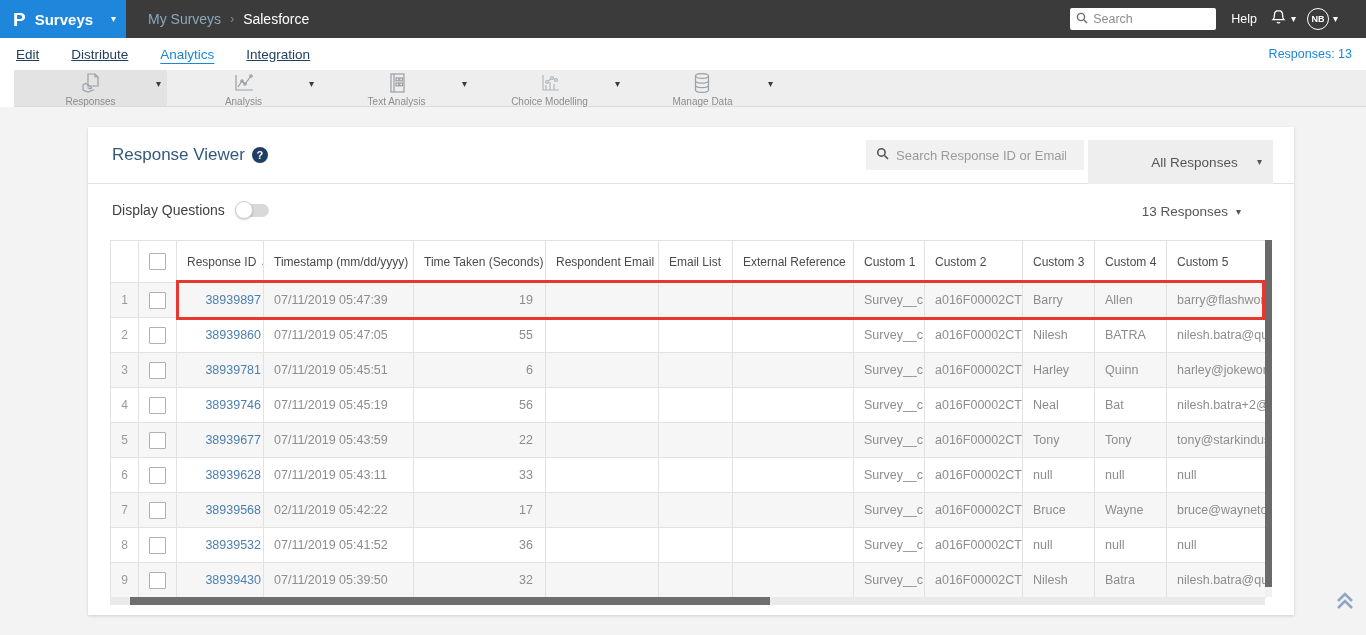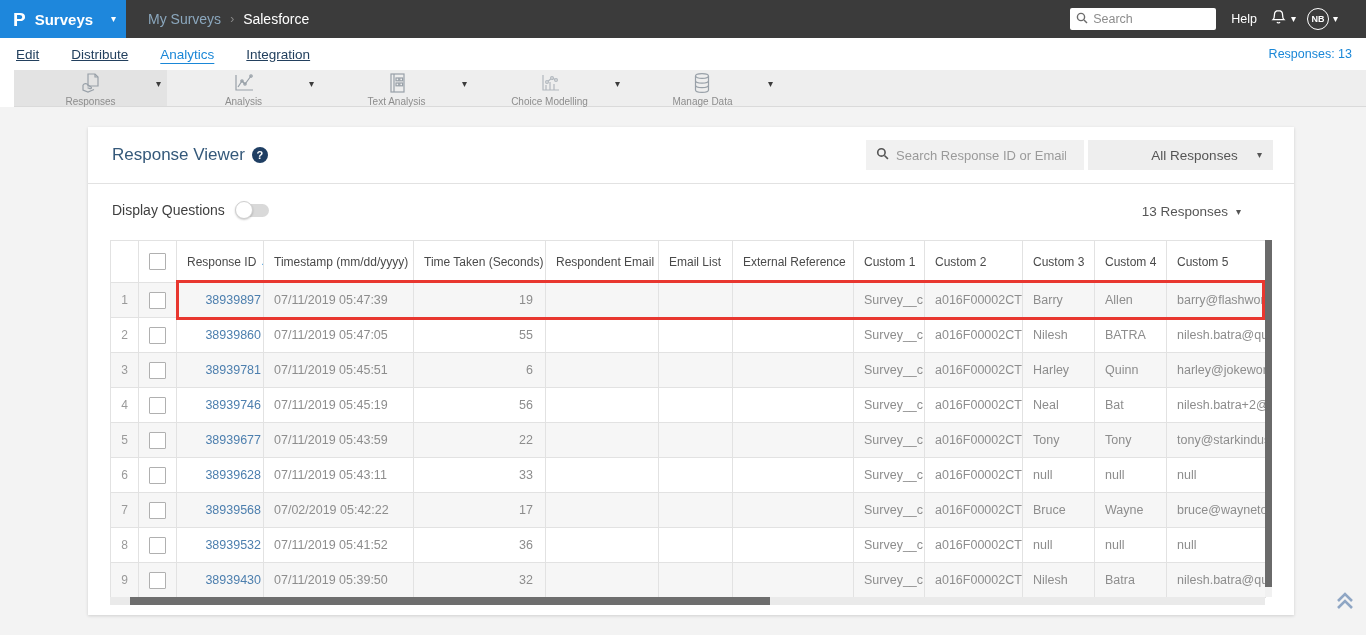--- a/index.html
+++ b/index.html
@@ -55,21 +55,21 @@
   .viewer-title { position:absolute; left:24px; top:18px; font-size:17px; color:#35597a;
                   display:flex; align-items:center; gap:7px; }
   .help-circle { width:16px; height:16px; background:#1f3e63; color:#fff; border-radius:50%;
                  font-size:11px; font-weight:bold; display:inline-flex; align-items:center;
                  justify-content:center; cursor:pointer; }
   .viewer-search { position:absolute; left:778px; top:13px; width:218px; height:30px; background:#f1f1f1;
                    display:flex; align-items:center; padding:0 10px; gap:7px; }
   .viewer-search input { border:none; outline:none; background:transparent; width:170px;
                          font-size:13px; color:#555; font-family:"Liberation Sans",sans-serif; }
   .viewer-search input::placeholder { color:#9a9a9a; }
-  .filter-dd { position:absolute; left:1000px; top:13px; width:185px; height:30px; background:#eeeeee;
+  .filter-dd { position:absolute; left:1000px; top:13px; width:185px; height:44px; background:#eeeeee;
                display:flex; align-items:center; justify-content:center; font-size:13.5px; color:#555;
                cursor:pointer;padding-left:28px; }
   .filter-dd .caret { position:absolute; right:11px; color:#555; }
 
   
   .controls { position:relative; height:56px; }
   .dq-wrap { position:absolute; left:24px; top:18px; display:flex; align-items:center; gap:12px; }
   .dq-label { font-size:14px; color:#3f3f3f; }
   .toggle { position:relative; width:32px; height:13px; background:#d9d9d9; border-radius:7px; cursor:pointer; }
   .toggle .knob { position:absolute; left:-2px; top:-3px; width:18px; height:18px; background:#fff;
@@ -399,21 +399,21 @@
     <td class="cell-data">a016F00002CT2LX</td>
     <td class="cell-data">null</td>
     <td class="cell-data">null</td>
     <td class="cell-data">null</td>
   </tr>
 
   <tr class="odd">
     <td class="cell-num">7</td>
     <td class="center"><span class="cbx"></span></td>
     <td class="cell-id">38939568</td>
-    <td class="cell-ts">07/02/2019 05:42:22</td>
+    <td class="cell-ts">02/11/2019 05:42:22</td>
     <td class="cell-tt">17</td>
     <td class="cell-data"></td>
     <td class="cell-data"></td>
     <td class="cell-data"></td>
     <td class="cell-data">Survey__c</td>
     <td class="cell-data">a016F00002CT2LS</td>
     <td class="cell-data">Bruce</td>
     <td class="cell-data">Wayne</td>
     <td class="cell-data">bruce@waynetowe</td>
   </tr>

